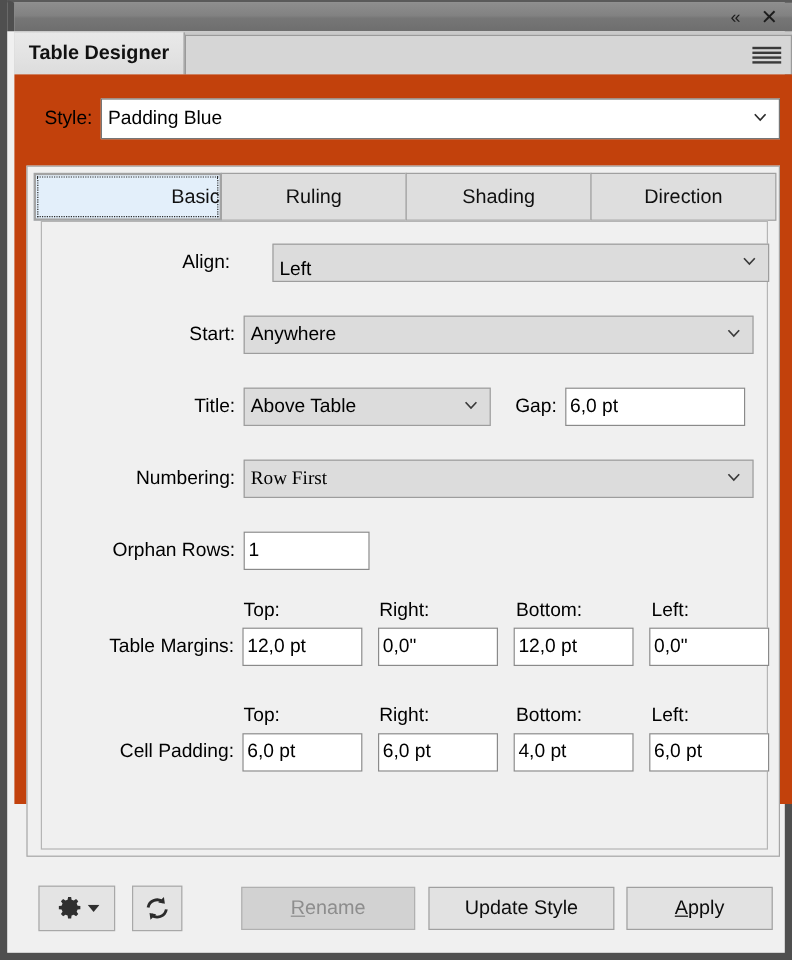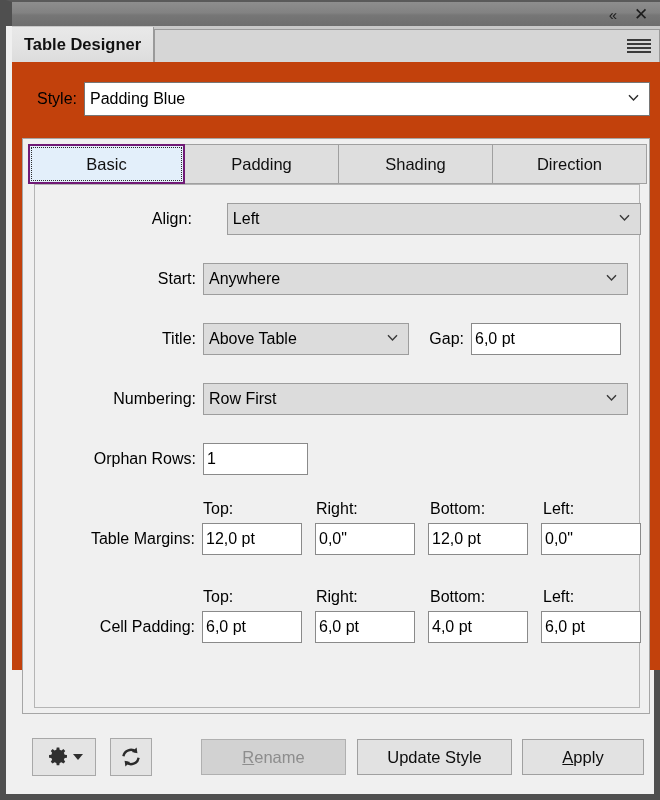--- a/index.html
+++ b/index.html
@@ -187,23 +187,24 @@
     margin-right: -1px;
     display: flex;
     align-items: center;
     justify-content: center;
     font-size: 16.5px;
     color: #101010;
     cursor: default;
   }
   .tab.selected {
     background: #e3effa;
-    border: 2px solid #701a75;
+    border: 2px solid #a3a3a3;
     position: relative;
     z-index: 3;
+    justify-content: flex-end;
   }
   .tab.selected .focusring {
     position: absolute;
     left: 1px; top: 1px; right: 1px; bottom: 1px;
     border: 1px dotted #2a2a2a;
     pointer-events: none;
   }
   .tabpane {
     position: absolute;
     left: 11px; top: 45px;
@@ -335,35 +336,35 @@
     </div>
 
     <div class="tabgroup">
 
       <div class="tabrow">
         <div class="tab selected">
           <span class="focusring"></span>
           <span>Basic</span>
         </div>
         <div class="tab">
-          <span>Padding</span>
+          <span>Ruling</span>
         </div>
         <div class="tab">
           <span>Shading</span>
         </div>
         <div class="tab">
           <span>Direction</span>
         </div>
       </div>
 
       <div class="tabpane">
 
         <div class="frow" style="left:0; top:18px; width:606px;gap:28px;">
           <div class="flabel" style="width:168px;">Align:</div>
-          <div class="combo-gray" style="width:425px;">
+          <div class="combo-gray" style="width:425px;align-items:flex-end;">
             <span>Left</span>
             <span class="chev">
               <svg width="11" height="11" viewBox="0 0 11 11">
                   <path d="M1 3.2 L5.5 8 L10 3.2" fill="none" stroke="#3a3a3a" stroke-width="1.4"></path>
                 </svg>
             </span>
           </div>
         </div>
 
         <div class="frow" style="left:0; top:78px; width:606px;">
@@ -387,21 +388,21 @@
                   <path d="M1 3.2 L5.5 8 L10 3.2" fill="none" stroke="#3a3a3a" stroke-width="1.4"></path>
                 </svg>
             </span>
           </div>
           <div class="flabel" style="width:62px;">Gap:</div>
           <input class="tinput" style="width: 150px;" type="text" value="6,0 pt">
         </div>
 
         <div class="frow" style="left:0; top:198px; width:606px;">
           <div class="flabel" style="width:168px;">Numbering:</div>
-          <div class="combo-gray" style="width:425px;">
+          <div class="combo-gray" style="width:425px;font-family:Liberation Serif, serif;">
             <span>Row First</span>
             <span class="chev">
               <svg width="11" height="11" viewBox="0 0 11 11">
                   <path d="M1 3.2 L5.5 8 L10 3.2" fill="none" stroke="#3a3a3a" stroke-width="1.4"></path>
                 </svg>
             </span>
           </div>
         </div>
 
         <div class="frow" style="left:0; top:258px; width:606px;">

